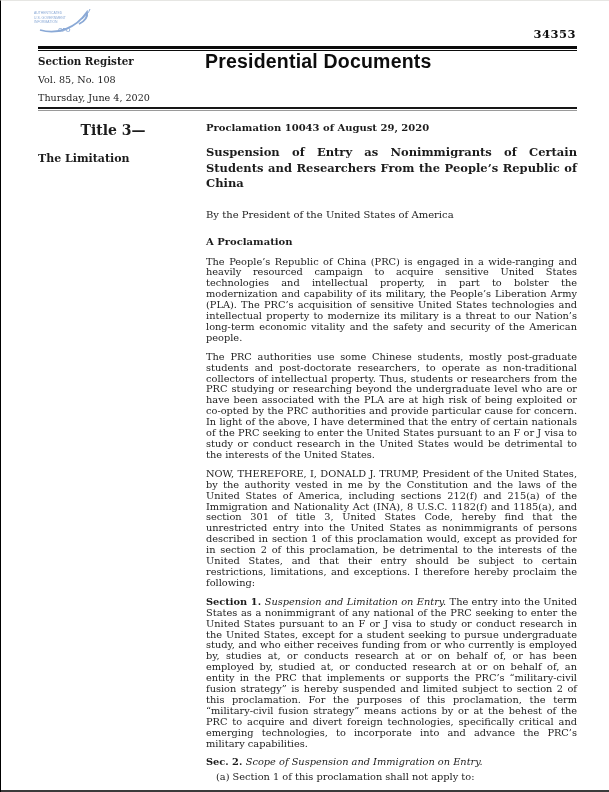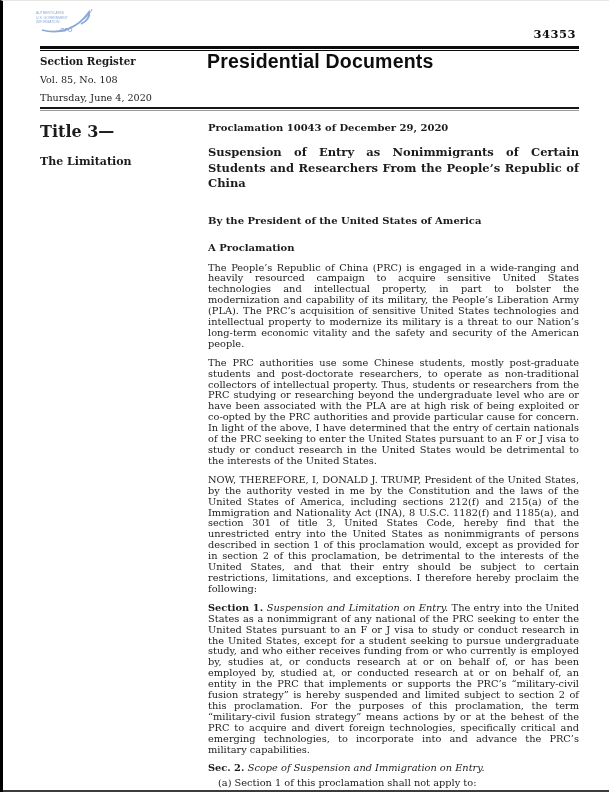--- a/index.html
+++ b/index.html
@@ -4,21 +4,21 @@
 <style>
   html,body{margin:0;padding:0;background:#ffffff;}
   .page{
     position:relative;
     width:609px;height:792px;
     background:#ffffff;
     font-family:"DejaVu Serif", serif;
     color:#1c1c1c;
     overflow:hidden;
     border-top:1px solid #e6e6e3;
-    border-left:3px solid #000000;
+    border-left:1px solid #000000;
     box-sizing:border-box;
   }
   .pageno{
     position:absolute;top:26px;right:33px;
     font-size:11.5px;font-weight:bold;letter-spacing:.5px;color:#111;
   }
   .logo{position:absolute;left:31px;top:6px;width:64px;height:36px;}
   .rule-top{
     position:absolute;left:37px;top:45px;width:539px;height:5px;
     border-top:3px solid #0b0b0b;border-bottom:1px solid #0b0b0b;box-sizing:border-box;
@@ -29,29 +29,29 @@
   .pd-title{
     position:absolute;left:204px;top:49px;
     font-family:"Liberation Sans", sans-serif;
     font-size:19.5px;font-weight:bold;color:#0d0d0d;letter-spacing:.2px;
   }
   .rule-mid{
     position:absolute;left:37px;top:106px;width:539px;height:1px;
     border-top:2px solid #161616;border-bottom:1px solid #9a9a9a;
   }
   .sidebar{position:absolute;left:37px;top:121px;width:150px;}
-  .sb-title{font-size:16px;font-weight:bold;margin:0 0 14px 0;}
+  .sb-title{font-size:14px;font-weight:bold;margin:0 0 14px 0;text-align:center;}
   .sb-sub{font-size:11px;font-weight:bold;margin:0;}
   .main{position:absolute;left:205px;top:121px;width:371px;}
   .procl{font-size:10px;font-weight:bold;margin:0 0 11px 0;line-height:12px;}
   .doc-title{
     font-size:11.5px;font-weight:bold;line-height:15.5px;
-    text-align:justify;margin:0 0 23px 0;
+    text-align:justify;margin:0 0 17px 0;
   }
-  .by-line{font-size:10px;font-weight:bold;margin:0 0 15px 0;line-height:12px;}
+  .by-line{font-size:10px;font-weight:normal;margin:0 0 15px 0;line-height:12px;}
   .a-procl{font-size:10px;font-weight:bold;margin:0 0 9px 0;line-height:12px;}
   .p-body{
     font-size:9.8px;line-height:10.9px;text-align:justify;
     margin:0 0 8px 0;
   }
   .p-body .b{font-weight:bold;}
   .p-body .i{font-style:italic;}
   .p-sub{
     font-size:9.8px;line-height:10.9px;text-align:left;
     margin:0 0 10px 0;text-indent:10px;
@@ -89,21 +89,21 @@
   <div class="pd-title">Presidential Documents</div>
 
   <div class="rule-mid"></div>
 
   <div class="sidebar">
     <p class="sb-title">Title 3—</p>
     <p class="sb-sub">The Limitation</p>
   </div>
 
   <div class="main">
-    <p class="procl">Proclamation 10043 of December 29, 2020</p>
+    <p class="procl">Proclamation 10043 of August 29, 2020</p>
     <p class="doc-title">Suspension of Entry as Nonimmigrants of Certain Students and Researchers From the People’s Republic of China</p>
     <p class="by-line">By the President of the United States of America</p>
     <p class="a-procl">A Proclamation</p>
 
     <p class="p-body"><span class="b"></span><span class="i"></span><span class="t">The People’s Republic of China (PRC) is engaged in a wide-ranging and heavily resourced campaign to acquire sensitive United States technologies and intellectual property, in part to bolster the modernization and capability of its military, the People’s Liberation Army (PLA). The PRC’s acquisition of sensitive United States technologies and intellectual property to modernize its military is a threat to our Nation’s long-term economic vitality and the safety and security of the American people.</span></p>
 
     <p class="p-body"><span class="b"></span><span class="i"></span><span class="t">The PRC authorities use some Chinese students, mostly post-graduate students and post-doctorate researchers, to operate as non-traditional collectors of intellectual property. Thus, students or researchers from the PRC studying or researching beyond the undergraduate level who are or have been associated with the PLA are at high risk of being exploited or co-opted by the PRC authorities and provide particular cause for concern. In light of the above, I have determined that the entry of certain nationals of the PRC seeking to enter the United States pursuant to an F or J visa to study or conduct research in the United States would be detrimental to the interests of the United States.</span></p>
 
     <p class="p-body"><span class="b"></span><span class="i"></span><span class="t">NOW, THEREFORE, I, DONALD J. TRUMP, President of the United States, by the authority vested in me by the Constitution and the laws of the United States of America, including sections 212(f) and 215(a) of the Immigration and Nationality Act (INA), 8 U.S.C. 1182(f) and 1185(a), and section 301 of title 3, United States Code, hereby find that the unrestricted entry into the United States as nonimmigrants of persons described in section 1 of this proclamation would, except as provided for in section 2 of this proclamation, be detrimental to the interests of the United States, and that their entry should be subject to certain restrictions, limitations, and exceptions. I therefore hereby proclaim the following:</span></p>
 

